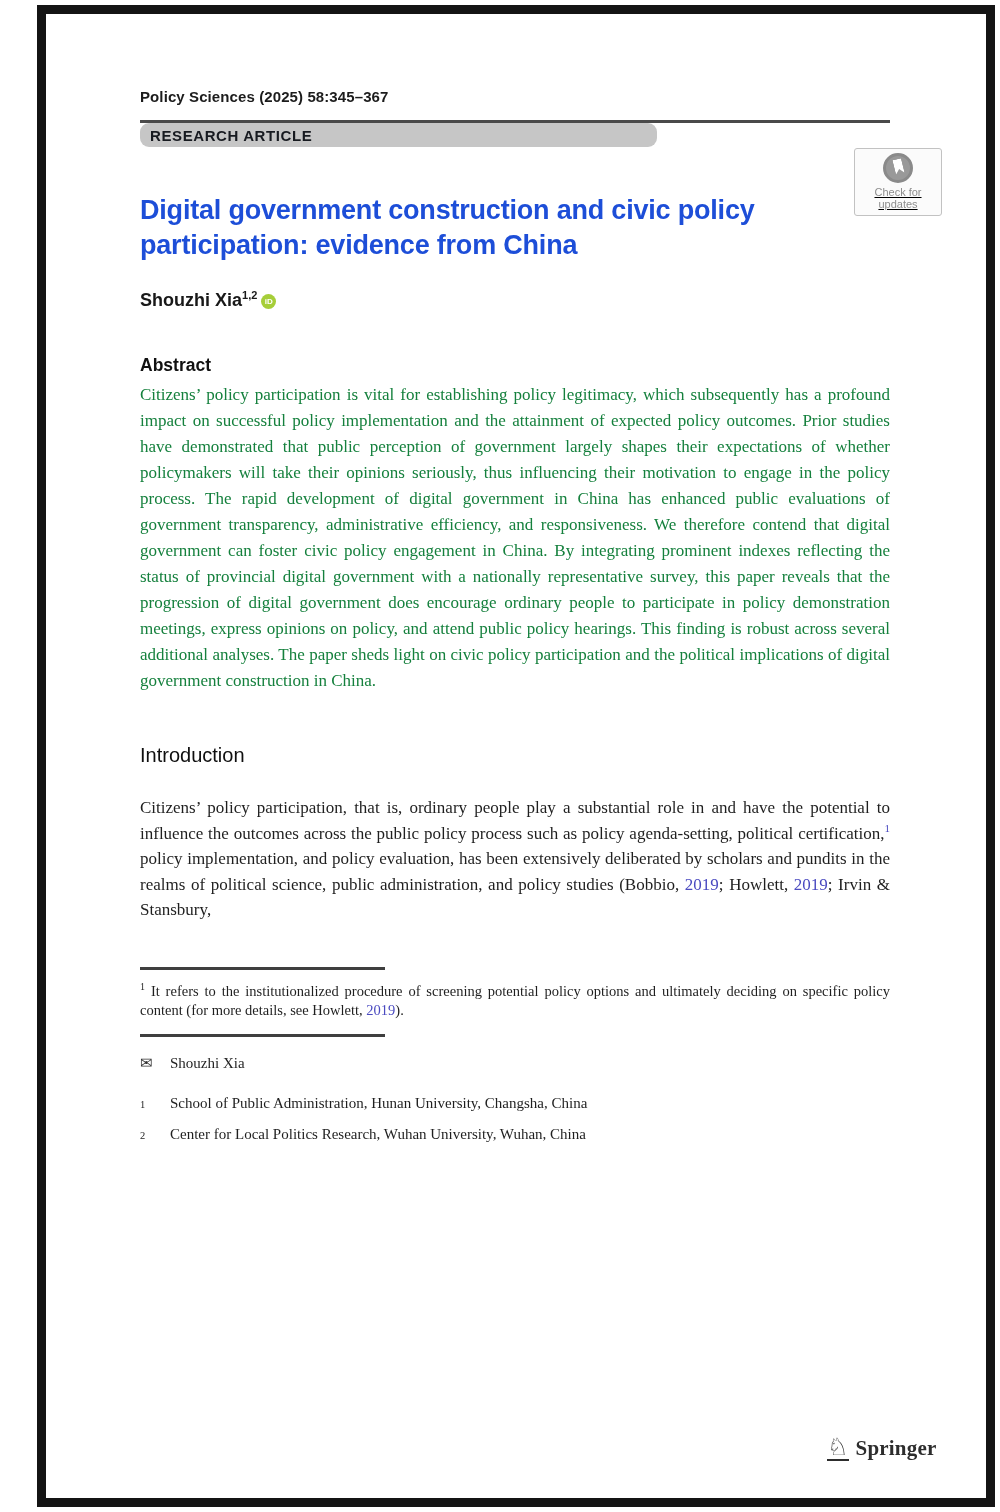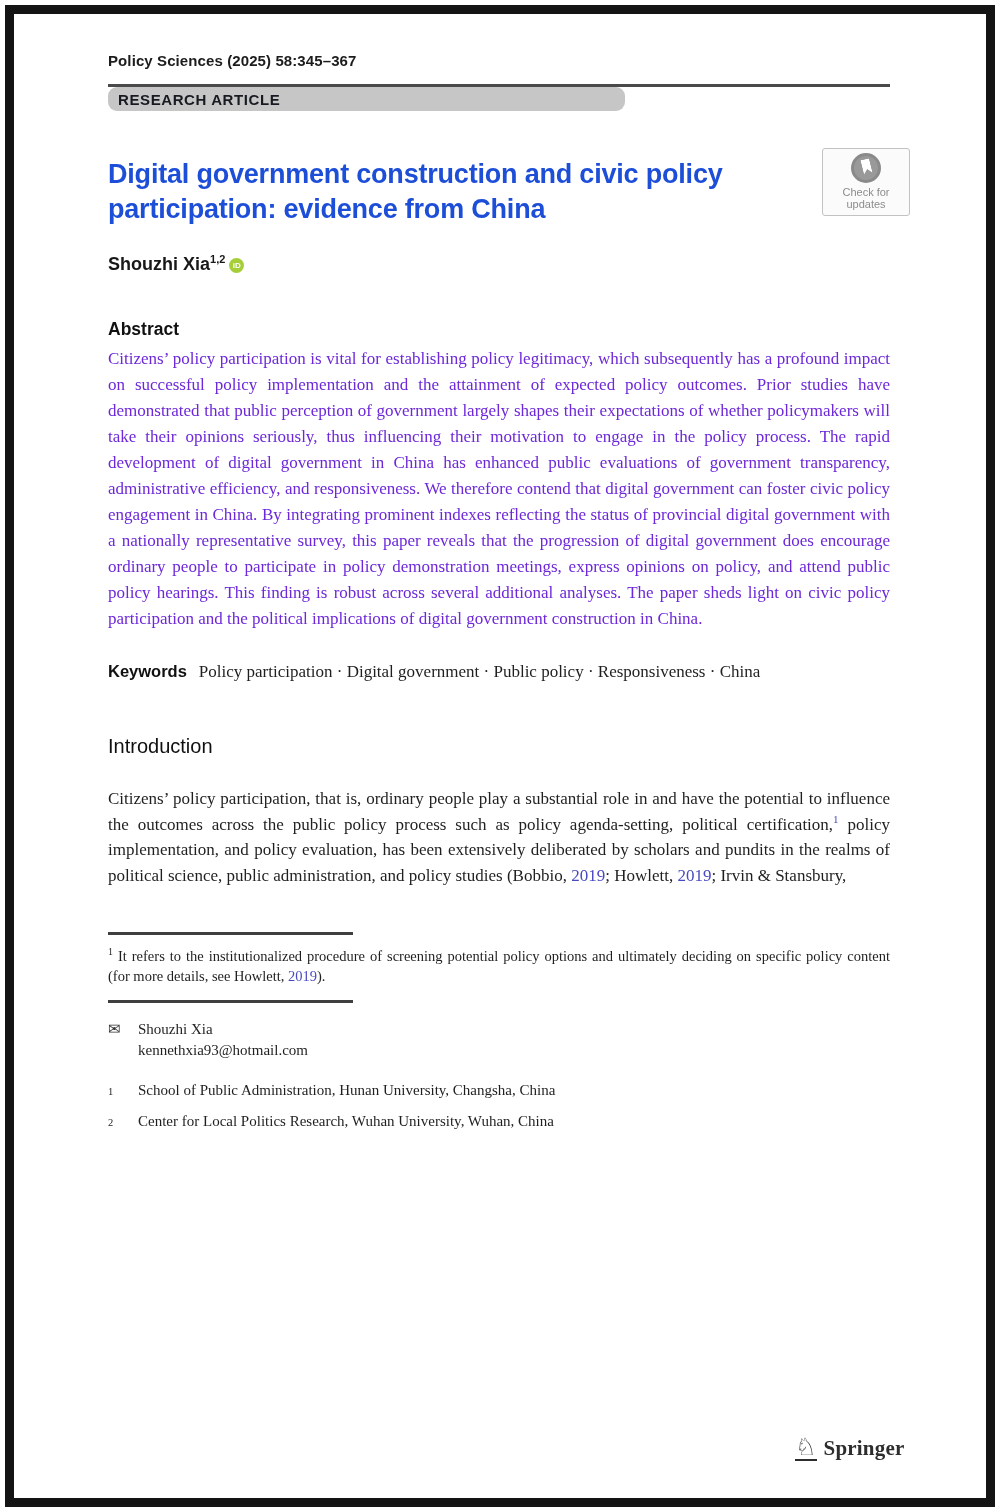--- a/index.html
+++ b/index.html
@@ -1,47 +1,47 @@
 <!DOCTYPE html>
 <html><head>
 <meta charset="utf-8">
 <style>
   html,body{margin:0;padding:0;background:#ffffff;}
   .canvas{position:relative;width:1000px;height:1512px;background:#fff;overflow:hidden;
           font-family:"Liberation Sans",sans-serif;}
   .page{position:absolute;inset:5px;border:9px solid #141414;background:#fff;
-        box-sizing:border-box;padding:36px 96px 0 94px;}
+        box-sizing:border-box;padding:72px 96px 0 94px;margin-left:32px;}
   
   .journal-lines{font-size:15px;line-height:21px;color:#1c1c1c;font-weight:600;letter-spacing:0.1px;}
   .top-rule{height:3px;background:#4a4a4a;margin-top:13px;}
   .banner{width:517px;background:#c6c6c6;color:#171a20;font-weight:bold;font-size:15px;
           letter-spacing:0.6px;padding:4px 10px 3px 10px;box-sizing:border-box;border-radius:9px;}
   
   .badge{position:absolute;left:808px;top:134px;width:86px;height:66px;border:1px solid #c2c2c2;
          background:#fbfbfb;border-radius:3px;display:flex;flex-direction:column;align-items:center;
-         justify-content:flex-start;cursor:pointer;}
+         justify-content:flex-start;cursor:pointer;text-decoration:underline;}
   .badge-circle{width:30px;height:30px;border-radius:50%;background:#999;border:3px solid #8a8a8a;
                 margin-top:4px;position:relative;box-sizing:border-box;}
   .badge-bookmark{position:absolute;left:8px;top:3px;width:9px;height:15px;background:#fff;
                   clip-path:polygon(0 0,100% 0,100% 100%,50% 68%,0 100%);transform:rotate(-14deg);}
   .badge-label{font-size:11px;line-height:12px;color:#8d8d8d;text-align:center;margin-top:3px;width:62px;}
   
   .title{margin-top:46px;width:700px;font-size:27px;line-height:35px;font-weight:bold;color:#1d4ed8;
          letter-spacing:-0.2px;}
   .author-line{margin-top:26px;font-size:18px;font-weight:bold;color:#181818;}
   .author-sup{font-size:11px;vertical-align:super;font-weight:bold;}
   .orcid{display:inline-block;width:15px;height:15px;border-radius:50%;background:#a6ce39;color:#fff;
          font-size:8px;font-weight:bold;text-align:center;line-height:15px;margin-left:4px;
          vertical-align:2px;cursor:pointer;}
   
   .meta{margin-top:40px;font-size:14.5px;line-height:21px;color:#222;}
   
   .abstract-heading{margin-top:44px;font-size:17.5px;font-weight:bold;color:#111;}
   .serif{font-family:"Liberation Serif",serif;}
-  .abstract-text{margin-top:6px;font-size:17px;line-height:26px;color:#6d28d9;text-align:justify;}
+  .abstract-text{margin-top:6px;font-size:17px;line-height:26px;color:#15803d;text-align:justify;}
   .keywords{margin-top:26px;font-size:17px;line-height:26px;color:#1f1f1f;}
   .keywords .kw-label{font-family:"Liberation Sans",sans-serif;font-weight:bold;font-size:16.5px;
                       margin-right:12px;color:#111;}
   
   .intro-heading{margin-top:50px;font-size:20px;font-weight:normal;color:#0f0f0f;}
   .intro-text{margin-top:28px;font-size:17px;line-height:25.5px;color:#1f1f1f;text-align:justify;}
   .link{color:#4a4ac0;cursor:pointer;}
   sup.fn-ref{font-size:11px;vertical-align:super;line-height:0;}
   
   .fn-rule{width:245px;height:3px;background:#3f3f3f;margin-top:44px;}
@@ -84,42 +84,38 @@
     <div class="title">Digital government construction and civic policy participation: evidence from China</div>
 
     <div class="author-line">
       <span>Shouzhi Xia</span><span class="author-sup">1,2</span><span class="orcid">iD</span>
     </div>
 
 
     <div class="abstract-heading">Abstract</div>
     <div class="abstract-text serif">Citizens’ policy participation is vital for establishing policy legitimacy, which subsequently has a profound impact on successful policy implementation and the attainment of expected policy outcomes. Prior studies have demonstrated that public perception of government largely shapes their expectations of whether policymakers will take their opinions seriously, thus influencing their motivation to engage in the policy process. The rapid development of digital government in China has enhanced public evaluations of government transparency, administrative efficiency, and responsiveness. We therefore contend that digital government can foster civic policy engagement in China. By integrating prominent indexes reflecting the status of provincial digital government with a nationally representative survey, this paper reveals that the progression of digital government does encourage ordinary people to participate in policy demonstration meetings, express opinions on policy, and attend public policy hearings. This finding is robust across several additional analyses. The paper sheds light on civic policy participation and the political implications of digital government construction in China.</div>
 
-    <div class="keywords serif">
-      <span class="kw-label">Keywords</span><span>Policy participation · Digital government · Public policy · Responsiveness · China</span>
-    </div>
 
     <div class="intro-heading">Introduction</div>
 
     <div class="intro-text serif">
       <span>Citizens’ policy participation, that is, ordinary people play a substantial role in and have the potential to influence the outcomes across the public policy process such as policy agenda-setting, political certification,</span><sup class="fn-ref link">1</sup><span> policy implementation, and policy evaluation, has been extensively deliberated by scholars and pundits in the realms of political science, public administration, and policy studies (Bobbio, </span><span class="link">2019</span><span>; Howlett, </span><span class="link">2019</span><span>; Irvin &amp; Stansbury,</span>
     </div>
 
     <div class="fn-rule"></div>
     <div class="fn-text serif">
       <sup>1</sup><span> It refers to the institutionalized procedure of screening potential policy options and ultimately deciding on specific policy content (for more details, see Howlett, </span><span class="link">2019</span><span>).</span>
     </div>
     <div class="fn-rule2"></div>
 
     <div class="corr serif">
       <div class="corr-row">
         <span class="envelope">✉</span>
         <span>Shouzhi Xia</span>
       </div>
-      <div class="corr-email link-plain">kennethxia93@hotmail.com</div>
     </div>
 
     <div class="affils serif">
       <div class="affil-row">
         <span class="affil-marker">1</span>
         <span>School of Public Administration, Hunan University, Changsha, China</span>
       </div>
       <div class="affil-row">
         <span class="affil-marker">2</span>
         <span>Center for Local Politics Research, Wuhan University, Wuhan, China</span>

